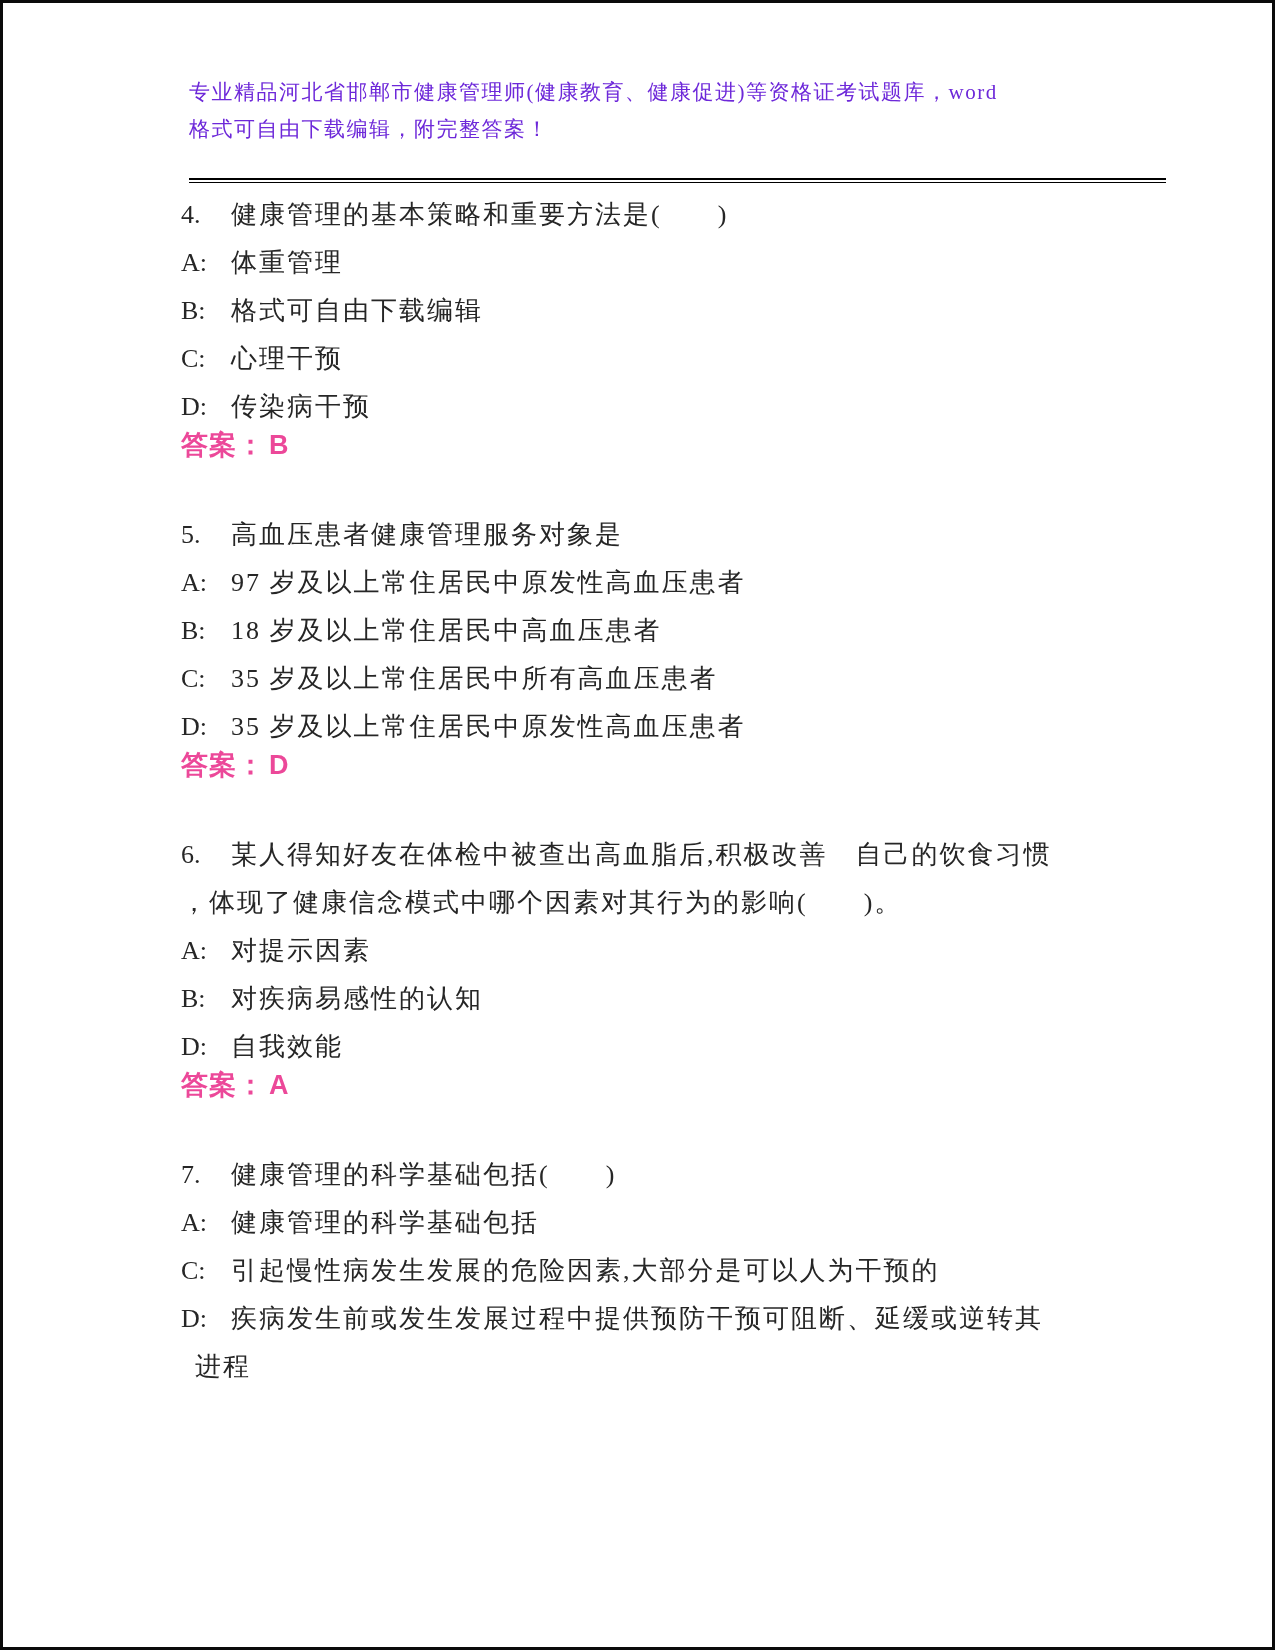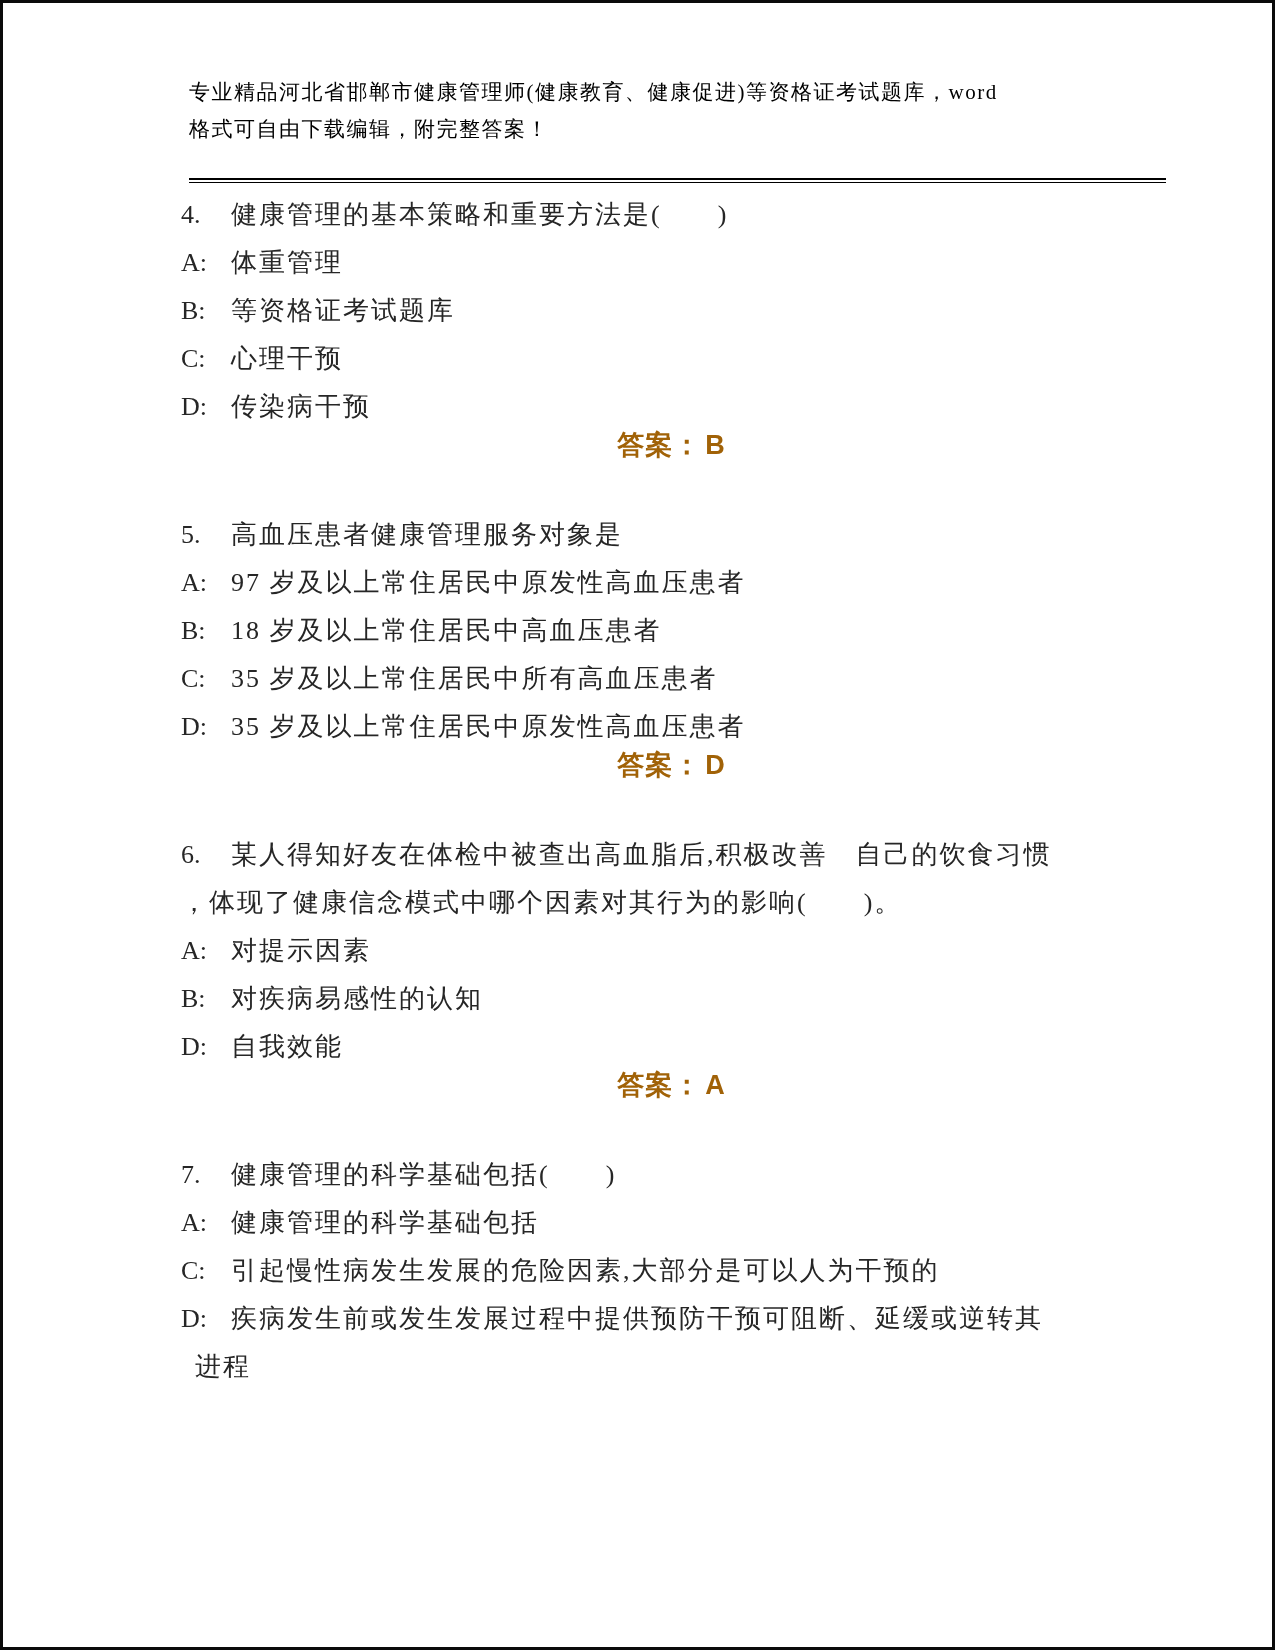--- a/index.html
+++ b/index.html
@@ -17,21 +17,21 @@
     overflow: hidden;
     font-family: "Liberation Serif", "DejaVu Serif", serif;
     color: #262626;
   }
   
   .header-text {
     margin: 71px 110px 0 186px;
     font-size: 21px;
     line-height: 37px;
     letter-spacing: 1.5px;
-    color: #000000;
+    color: #6d28d9;
   }
   .header-rule {
     margin: 30px 0 0 186px;
     width: 977px;
     height: 5px;
     box-sizing: border-box;
     border-top: 2px solid #000000;
     border-bottom: 1px solid #000000;
   }
   
@@ -59,22 +59,21 @@
   }
   .cont {
     padding-left: 14px;
   }
   .answer-line {
     margin-top: -10px;
     font-family: "Liberation Sans", "DejaVu Sans", sans-serif;
     font-weight: bold;
     font-size: 27px;
     letter-spacing: 1px;
-    color: #a16207;
-    text-align: center;
+    color: #ec4899;
   }
   .answer-value {
     margin-left: 4px;
   }
 </style>
 </head>
 <body>
 
 <div class="page">
 
@@ -89,21 +88,21 @@
   <main class="content">
 
     <section class="question-block">
       <div class="line">
         <span class="q-label">4.</span><span>健康管理的基本策略和重要方法是(　　)</span>
       </div>
       <div class="line">
         <span class="opt-label">A:</span><span>体重管理</span>
       </div>
       <div class="line">
-        <span class="opt-label">B:</span><span>等资格证考试题库</span>
+        <span class="opt-label">B:</span><span>格式可自由下载编辑</span>
       </div>
       <div class="line">
         <span class="opt-label">C:</span><span>心理干预</span>
       </div>
       <div class="line">
         <span class="opt-label">D:</span><span>传染病干预</span>
       </div>
       <div class="line answer-line">
         <span>答案：</span><span class="answer-value">B</span>
       </div>

